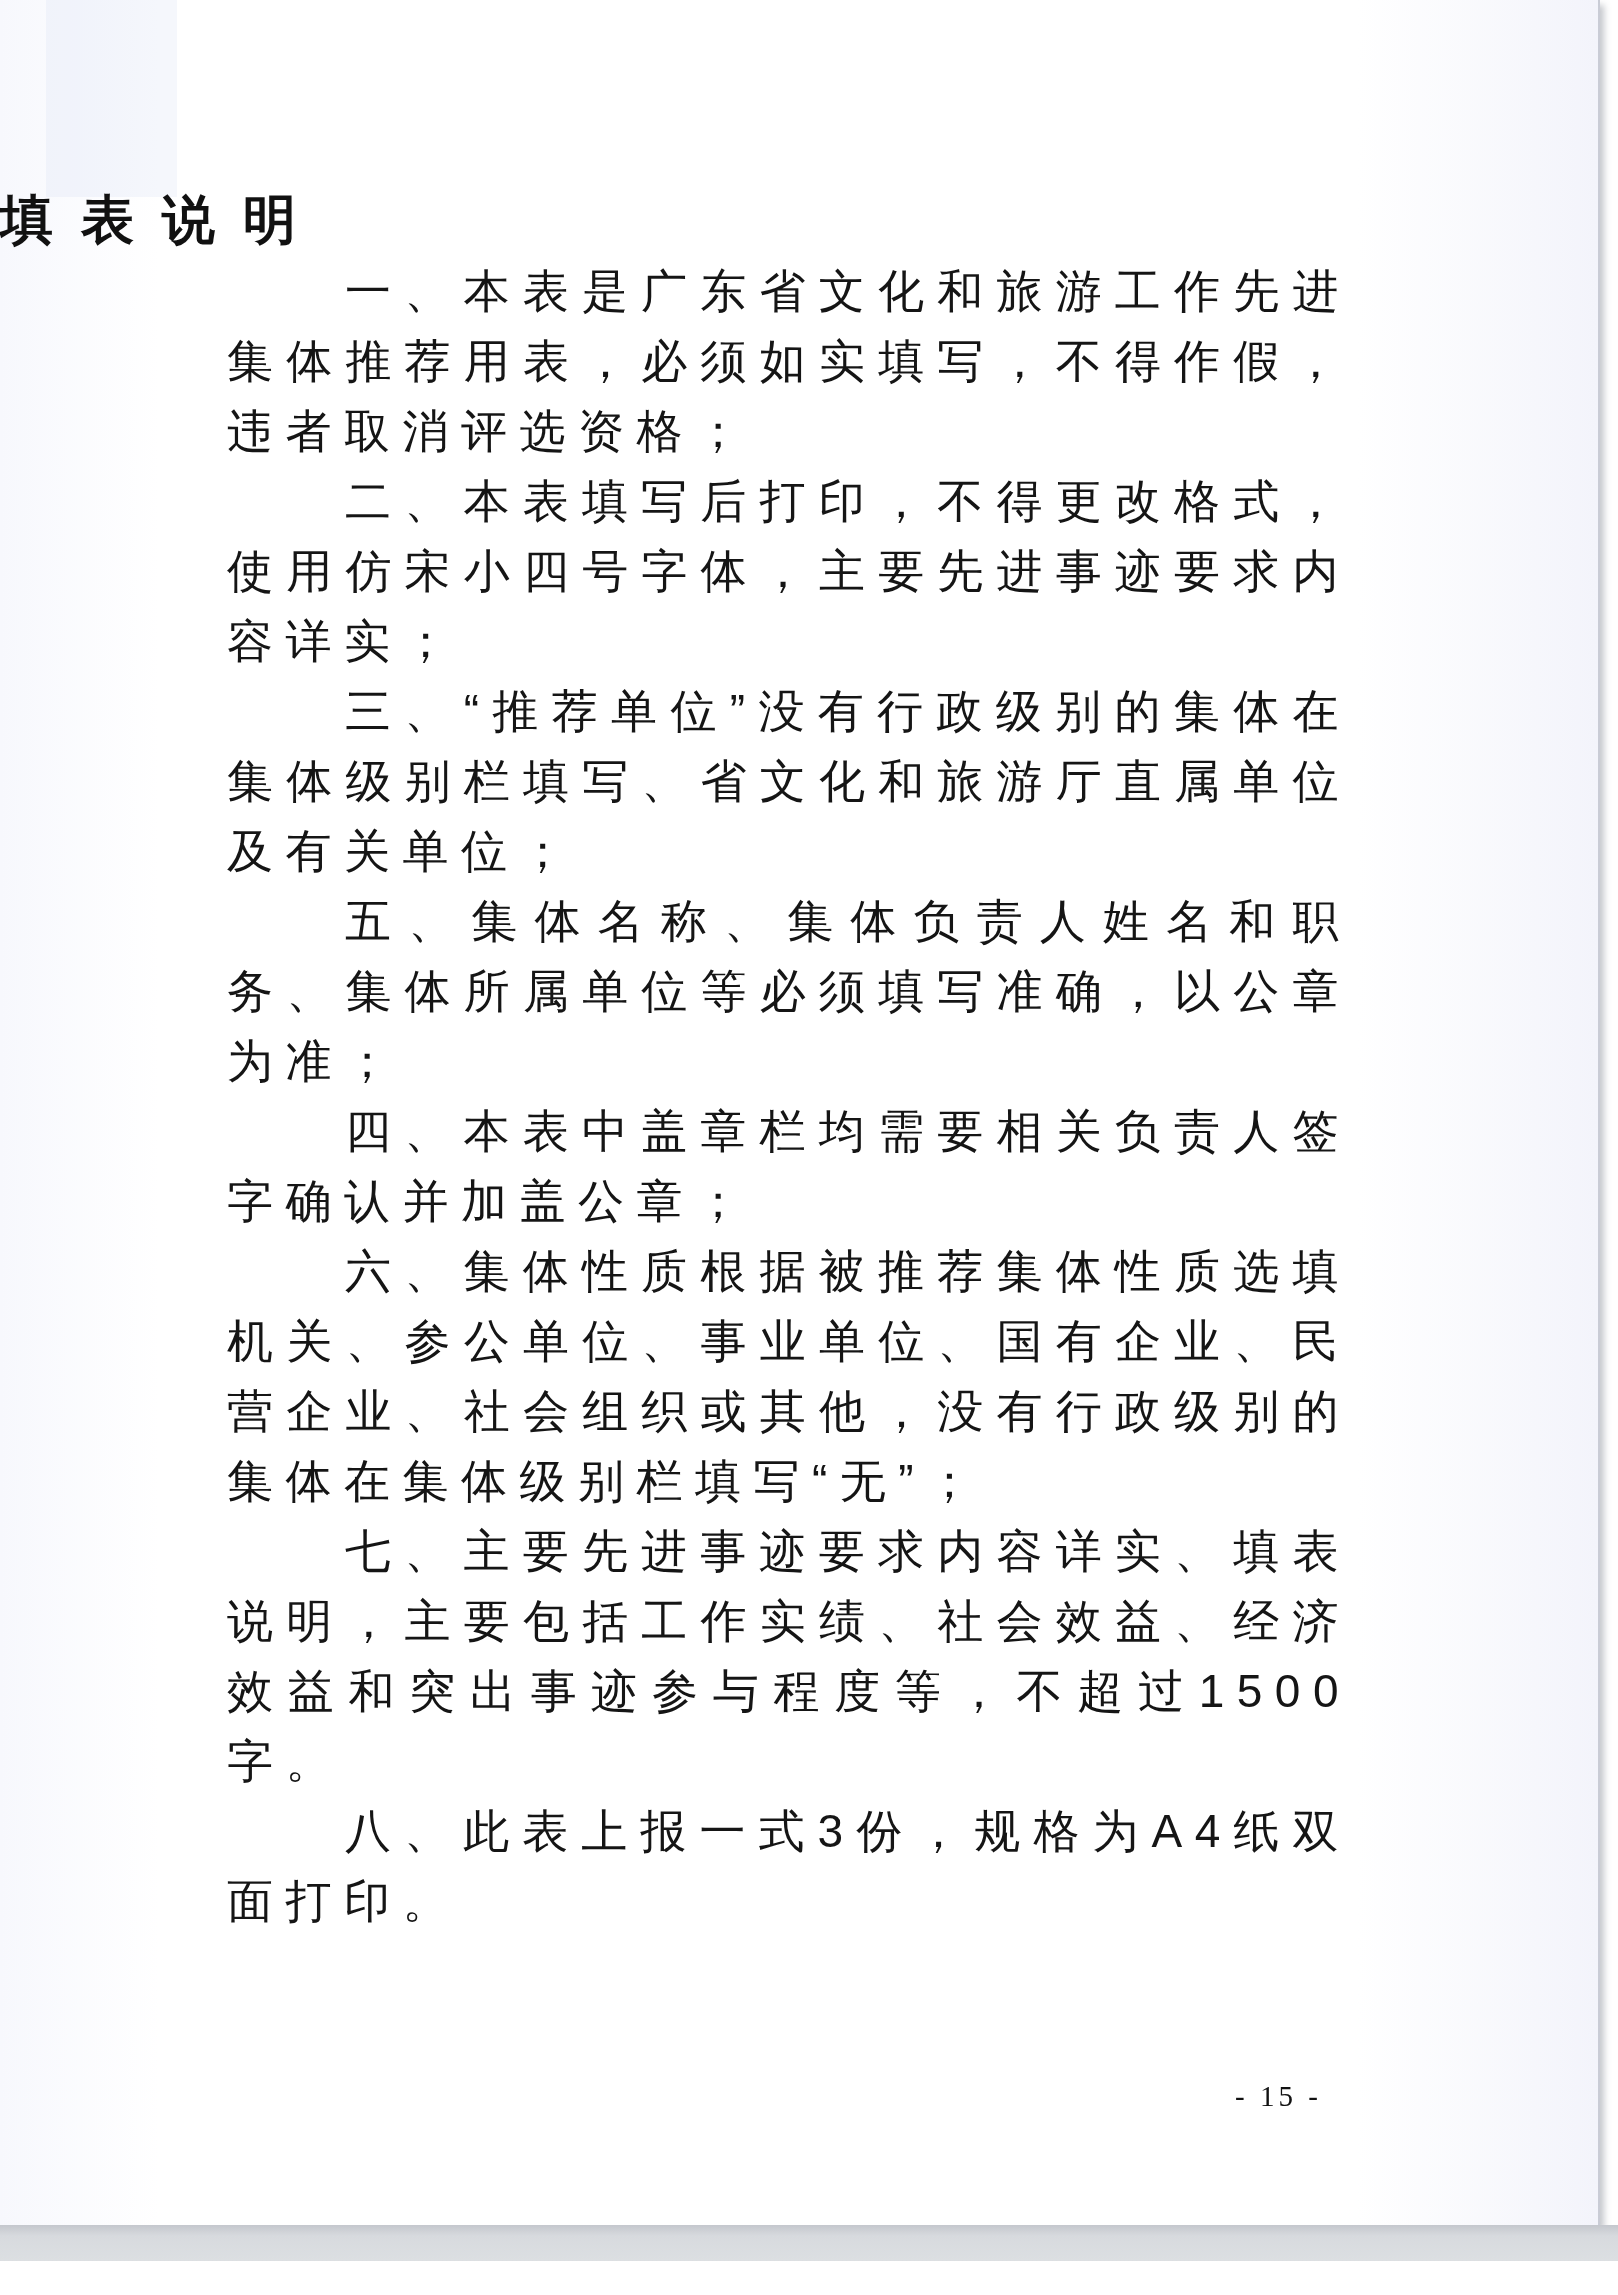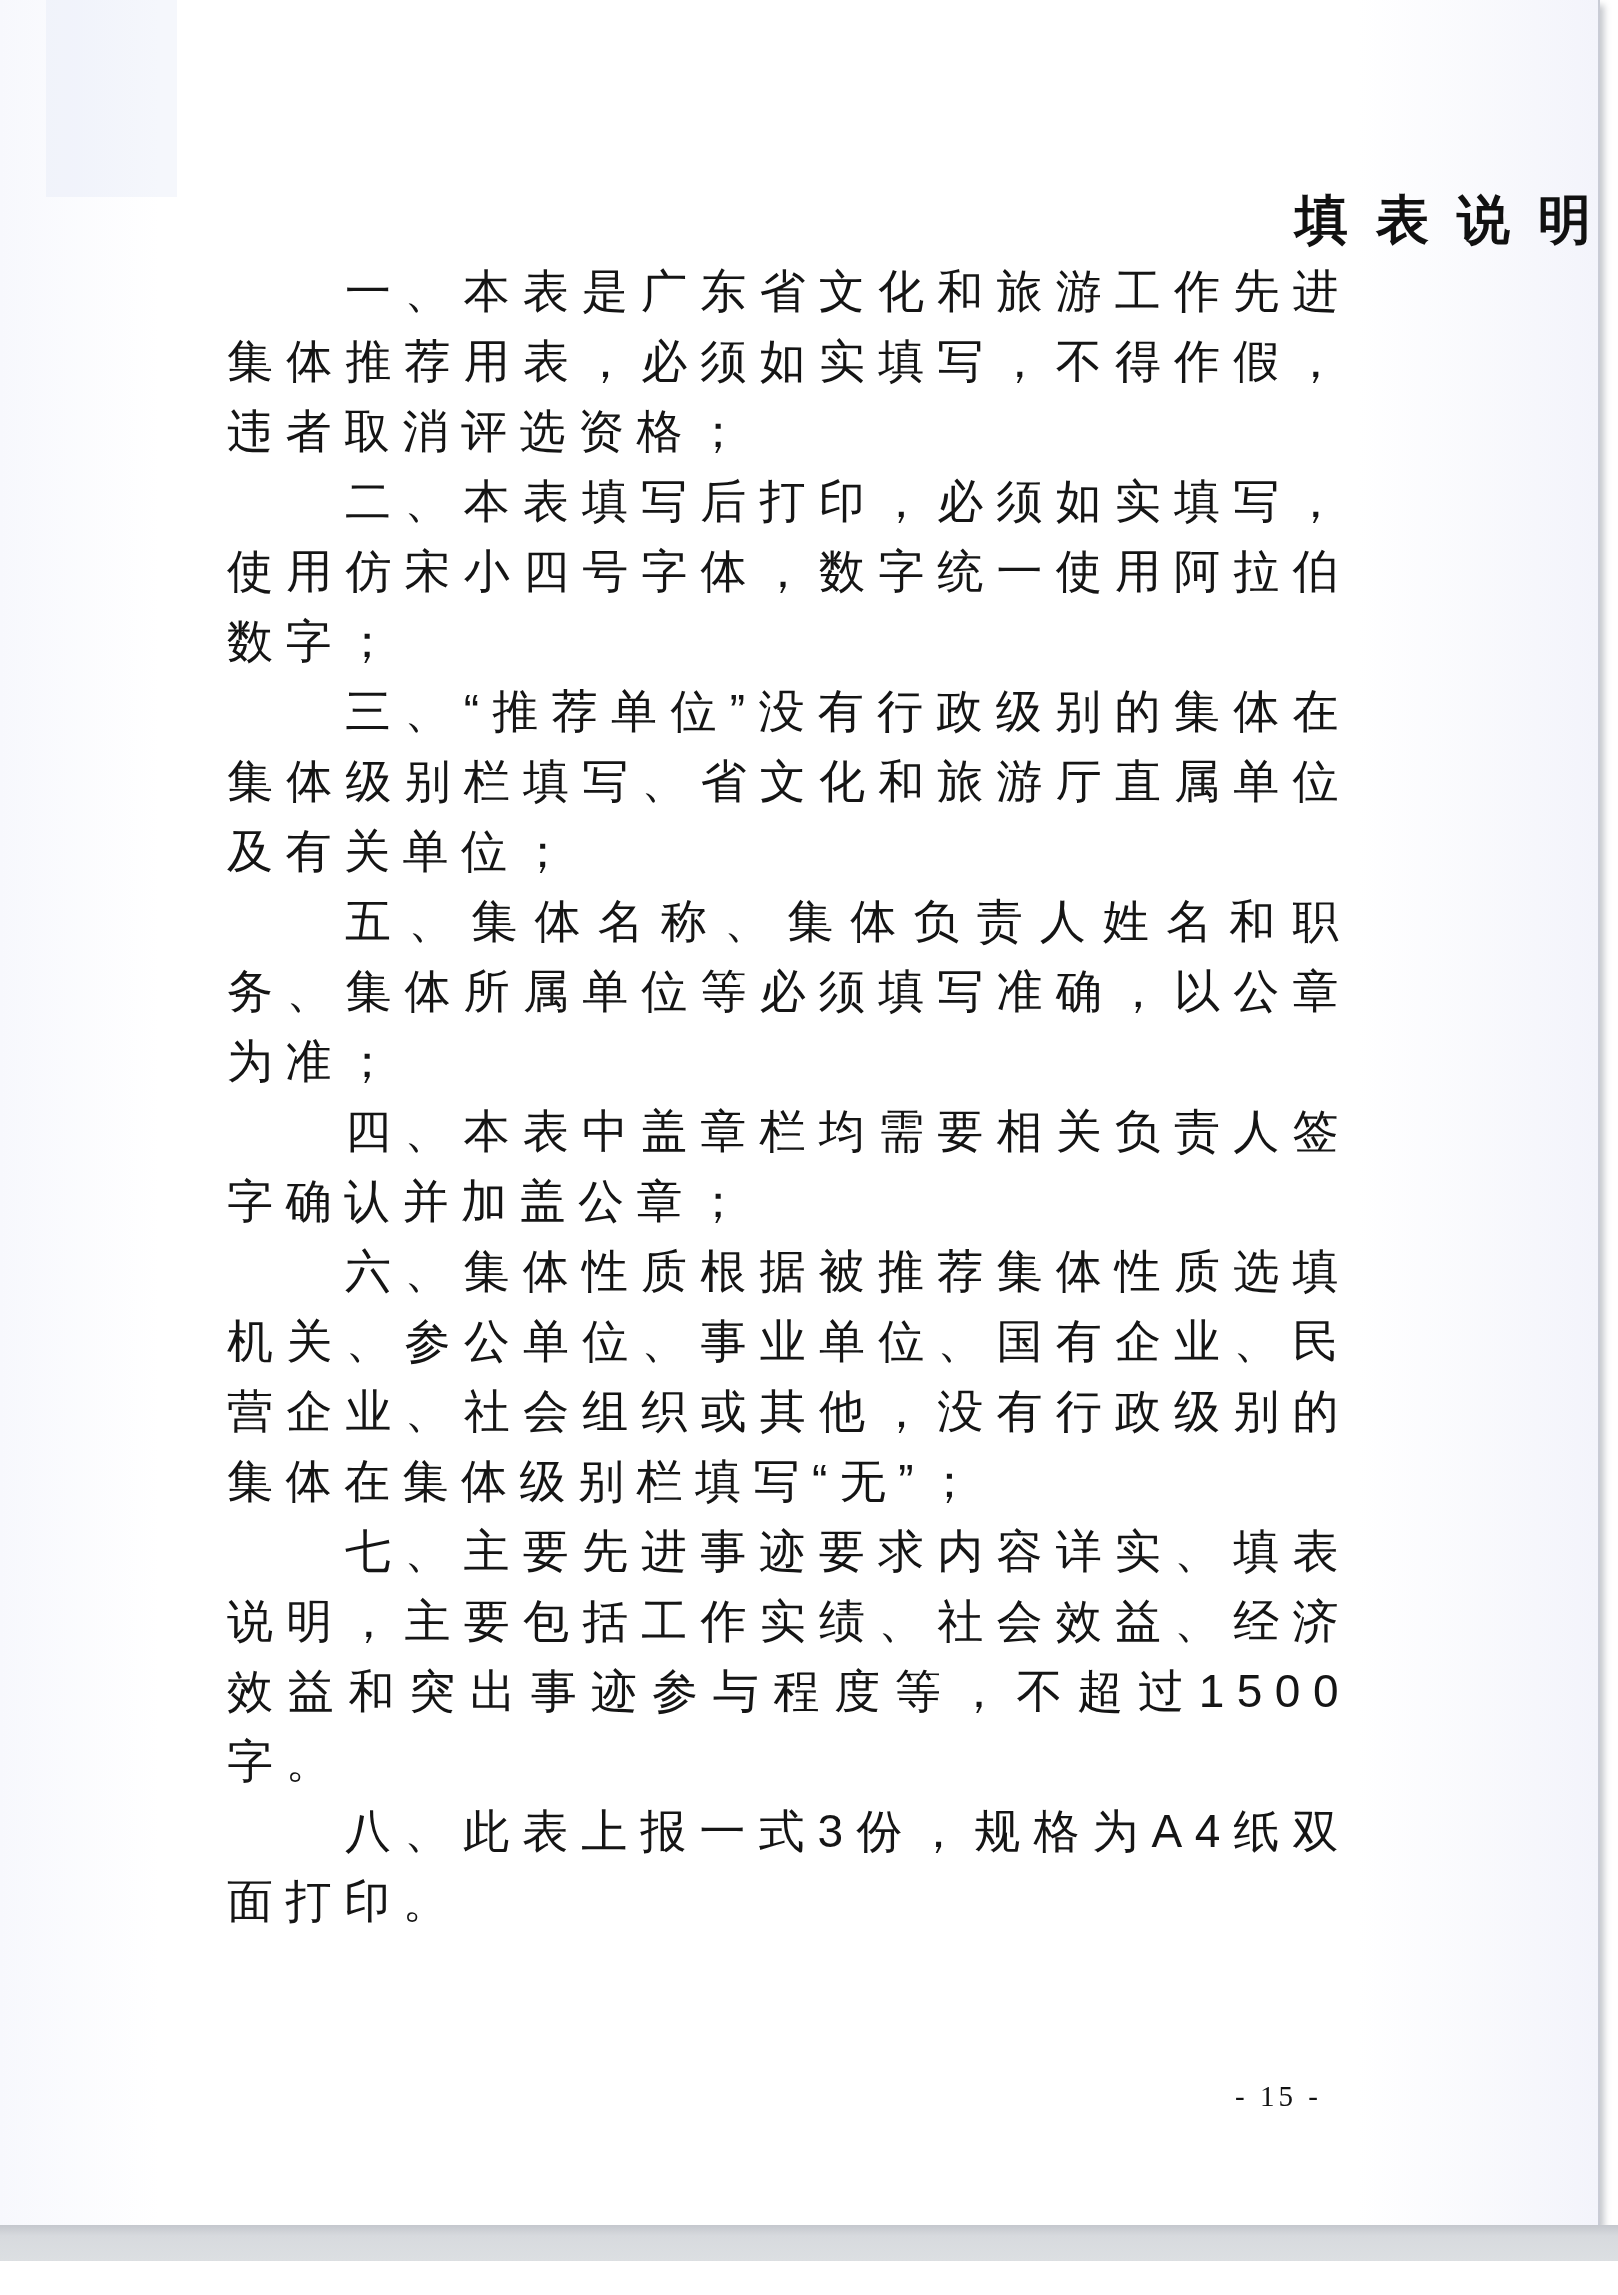--- a/index.html
+++ b/index.html
@@ -38,21 +38,21 @@
       top: 2225px;
       width: 1619px;
       height: 36px;
       background: linear-gradient(180deg, #c4c7cd 0%, #d7dade 30%, #dcdfe2 100%);
     }
     .title {
       position: absolute;
       left: 0;
       width: 1619px;
       top: 183px;
-      text-align: right;
+      text-align: left;
       font-family: "DejaVu Serif", "Liberation Serif", serif;
       font-weight: bold;
       font-size: 53px;
       letter-spacing: 28px;
       color: #111;
       line-height: 72px;
     }
     .body-text {
       position: absolute;
       left: 227px;
@@ -87,21 +87,21 @@
 </head>
 <body>
 
 <div class="page">
   <div class="faint-mark" style="left:46px;top:0;width:131px;height:197px;"></div>
 
   <div class="title">填表说明</div>
 
   <div class="body-text">
     <p class="para">一、本表是广东省文化和旅游工作先进集体推荐用表，必须如实填写，不得作假，违者取消评选资格；</p>
-    <p class="para">二、本表填写后打印，必须如实填写，使用仿宋小四号字体，数字统一使用阿拉伯数字；</p>
+    <p class="para">二、本表填写后打印，不得更改格式，使用仿宋小四号字体，主要先进事迹要求内容详实；</p>
     <p class="para">三、“推荐单位”没有行政级别的集体在集体级别栏填写、省文化和旅游厅直属单位及有关单位；</p>
     <p class="para">五、集体名称、集体负责人姓名和职务、集体所属单位等必须填写准确，以公章为准；</p>
     <p class="para">四、本表中盖章栏均需要相关负责人签字确认并加盖公章；</p>
     <p class="para">六、集体性质根据被推荐集体性质选填机关、参公单位、事业单位、国有企业、民营企业、社会组织或其他，没有行政级别的集体在集体级别栏填写“无”；</p>
     <p class="para">七、主要先进事迹要求内容详实、填表说明，主要包括工作实绩、社会效益、经济效益和突出事迹参与程度等，不超过1500字。</p>
     <p class="para">八、此表上报一式3份，规格为A4纸双面打印。</p>
   </div>
 
   <div class="page-number">- 15 -</div>
 </div>

